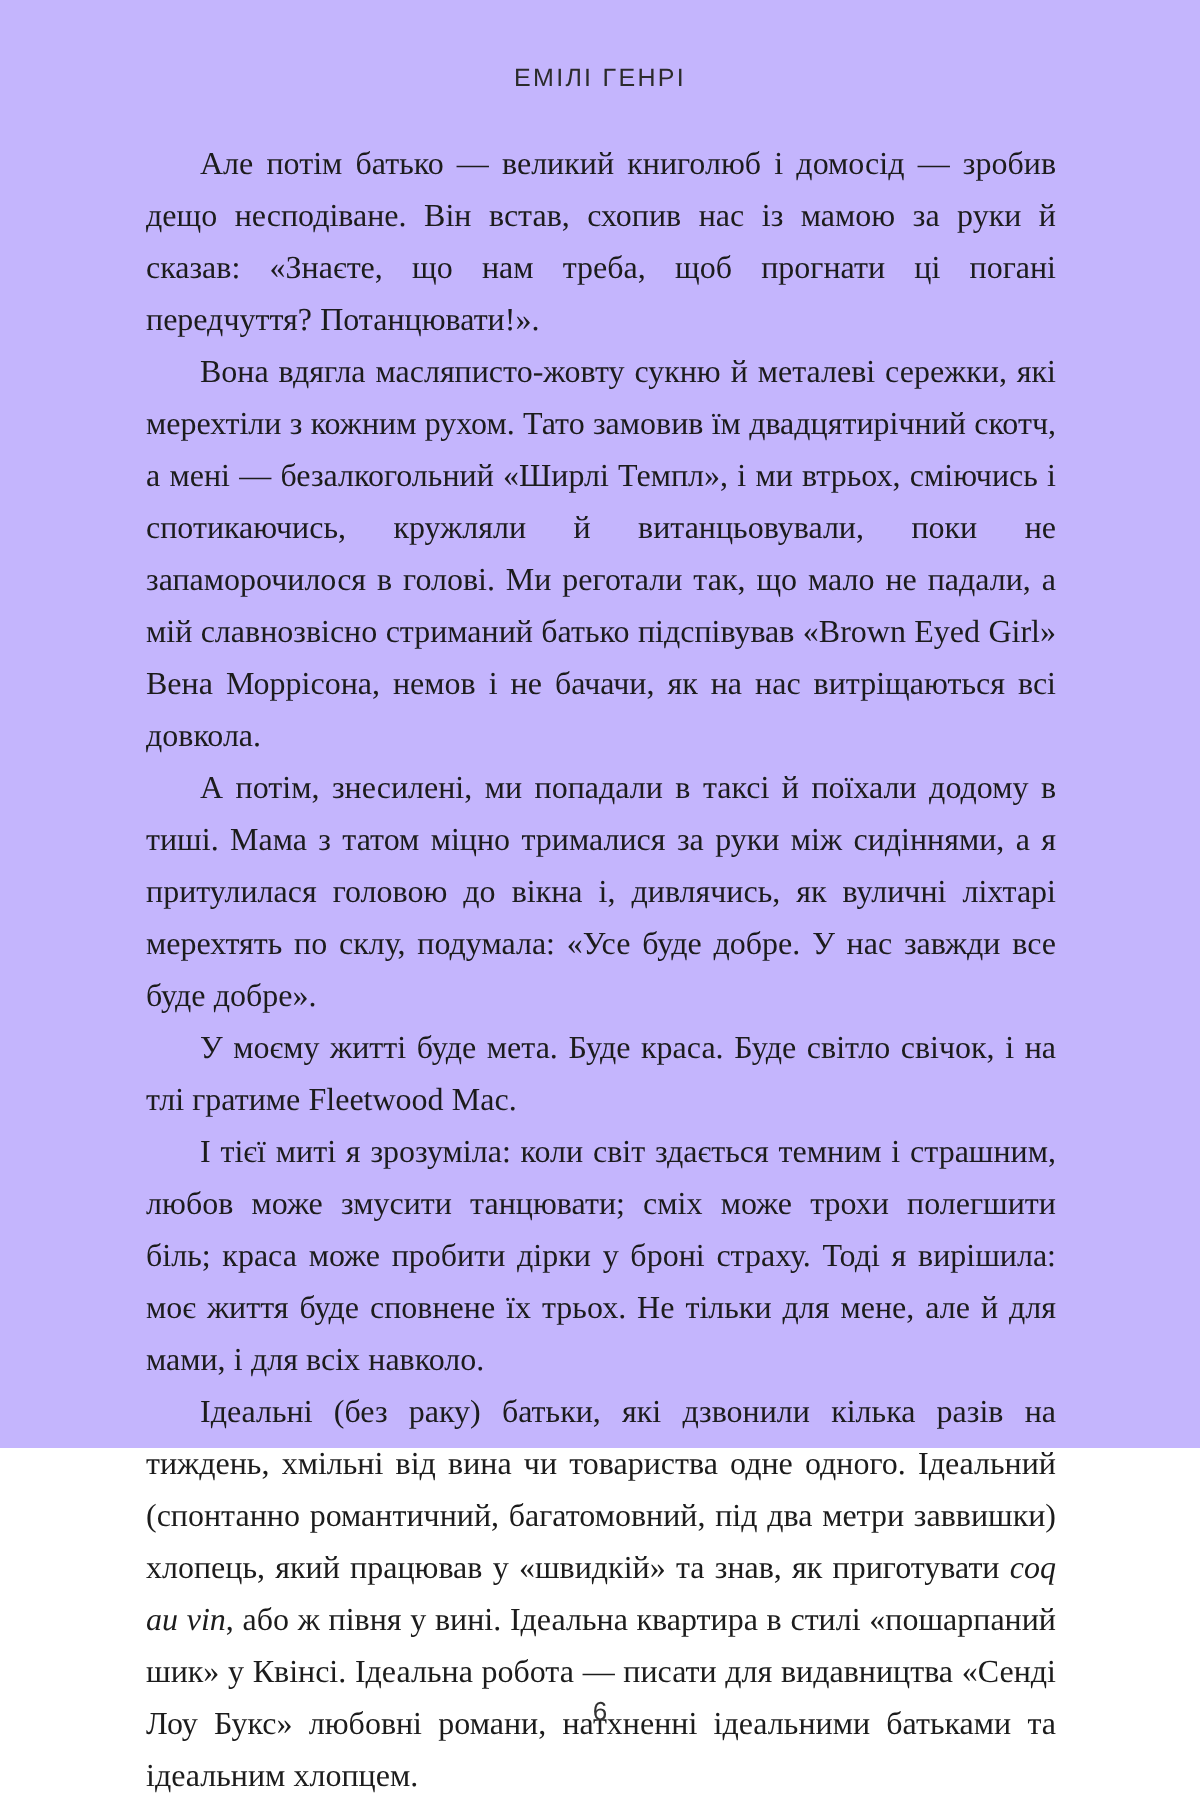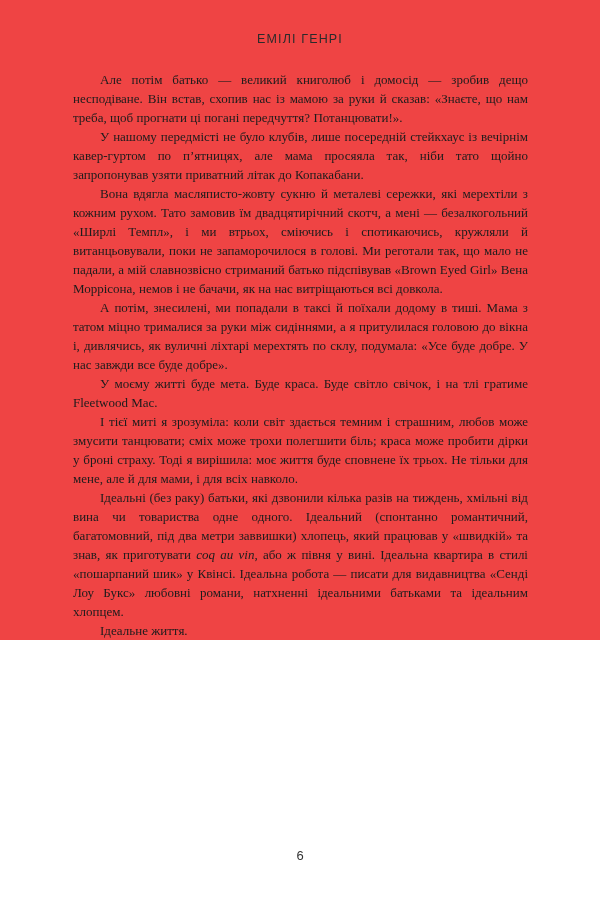--- a/index.html
+++ b/index.html
@@ -12,23 +12,23 @@
     height: 900px;
     background: #ffffff;
     font-family: "Liberation Serif", "DejaVu Serif", serif;
     color: #1a1a1a;
     overflow: hidden;
   }
 
   .page {
     position: relative;
     width: 600px;
-    height: 640px;
+    height: 724px;
     box-sizing: border-box;
-    background: #ef4444;
+    background: #c4b5fd;
   }
 
   
   .running-head {
     position: absolute;
     top: 32px;
     left: 0;
     width: 600px;
     text-align: center;
     font-family: "Liberation Sans", "DejaVu Sans", sans-serif;
@@ -44,22 +44,22 @@
     position: absolute;
     top: 70px;
     left: 73px;
     width: 455px;
   }
 
   .para {
     margin: 0;
     text-indent: 27px;
     text-align: justify;
-    font-size: 13px;
-    line-height: 19px;
+    font-size: 16px;
+    line-height: 26px;
     color: #1c1c1c;
     hyphens: auto;
     -webkit-hyphens: auto;
     word-spacing: 0.1px;
   }
 
   .para:last-child {
     text-align: left;
   }
 
@@ -82,21 +82,20 @@
 <body>
 
 <div class="page">
 
   <div class="running-head">ЕМІЛІ ГЕНРІ</div>
 
   <div class="text-block">
 
     <p class="para">Але потім батько — великий книголюб і домосід — зробив дещо несподіване. Він встав, схопив нас із мамою за руки й сказав: «Знаєте, що нам треба, щоб прогнати ці погані передчуття? Потанцювати!».</p>
 
-    <p class="para">У нашому передмісті не було клубів, лише посередній стейкхаус із вечірнім кавер-гуртом по п’ятницях, але мама просяяла так, ніби тато щойно запропонував узяти приватний літак до Копакабани.</p>
 
     <p class="para">Вона вдягла масляписто-жовту сукню й металеві сережки, які мерехтіли з кожним рухом. Тато замовив їм двадцятирічний скотч, а мені — безалкогольний «Ширлі Темпл», і ми втрьох, сміючись і спотикаючись, кружляли й витанцьовували, поки не запаморочилося в голові. Ми реготали так, що мало не падали, а мій славнозвісно стриманий батько підспівував «Brown Eyed Girl» Вена Моррісона, немов і не бачачи, як на нас витріщаються всі довкола.</p>
 
     <p class="para">А потім, знесилені, ми попадали в таксі й поїхали додому в тиші. Мама з татом міцно трималися за руки між сидіннями, а я притулилася головою до вікна і, дивлячись, як вуличні ліхтарі мерехтять по склу, подумала: «Усе буде добре. У нас завжди все буде добре».</p>
 
     <p class="para">У моєму житті буде мета. Буде краса. Буде світло свічок, і на тлі гратиме Fleetwood Mac.</p>
 
     <p class="para">І тієї миті я зрозуміла: коли світ здається темним і страшним, любов може змусити танцювати; сміх може трохи полегшити біль; краса може пробити дірки у броні страху. Тоді я вирішила: моє життя буде сповнене їх трьох. Не тільки для мене, але й для мами, і для всіх навколо.</p>
 
 

